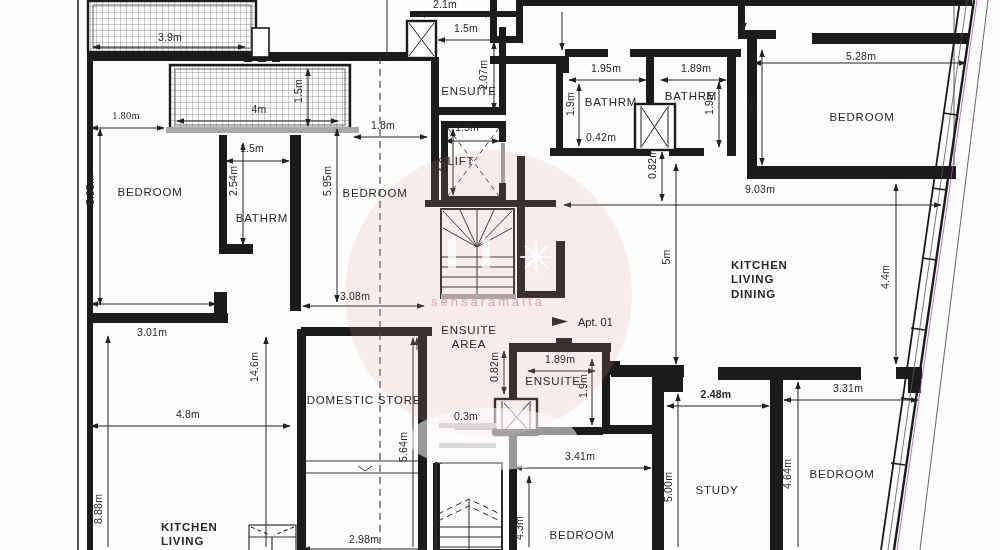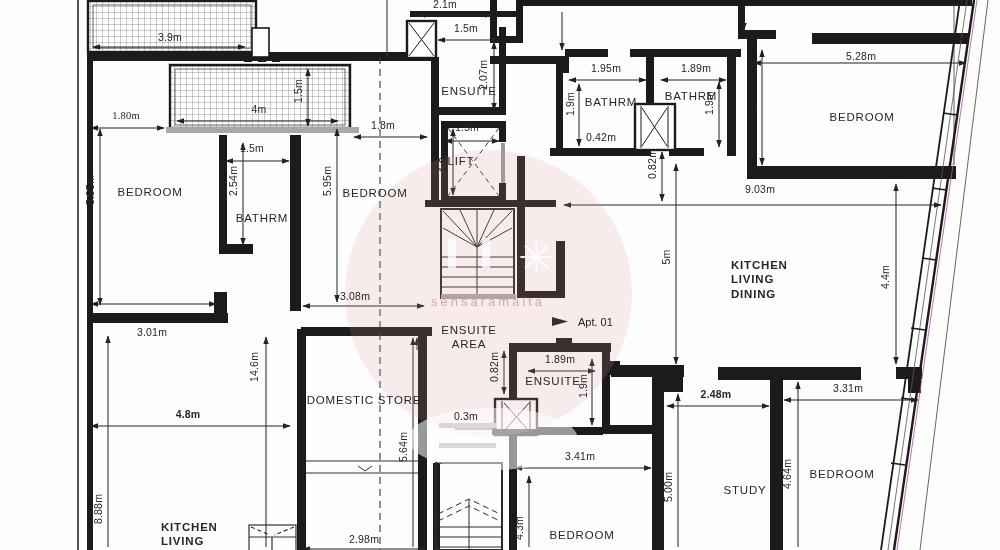--- a/index.html
+++ b/index.html
@@ -259,21 +259,21 @@
       <div class="lbl room left" style="left: 731px; top: 280px;">KITCHEN
 LIVING
 DINING</div>
       <div class="lbl room" style="left: 469px; top: 337px;">ENSUITE
 AREA</div>
       <div class="lbl room" style="left: 553px; top: 381px;">ENSUITE</div>
       <div class="lbl room" style="left: 364px; top: 400px;">DOMESTIC STORE</div>
       <div class="lbl room left" style="left: 161px; top: 534px;">KITCHEN
 LIVING</div>
       <div class="lbl room" style="left: 582px; top: 535px;">BEDROOM</div>
-      <div class="lbl room" style="left: 717px; top: 490px; margin-left: 28px;">STUDY</div>
+      <div class="lbl room" style="left: 717px; top: 490px;">STUDY</div>
       <div class="lbl room" style="left: 842px; top: 474px;">BEDROOM</div>
       <div class="lbl dim" style="left: 170px; top: 38px;">3.9m</div>
       <div class="lbl dim" style="left: 445px; top: 5px;">2.1m</div>
       <div class="lbl dim" style="left: 466px; top: 29px;">1.5m</div>
       <div class="lbl dim vert" style="left: 484px; top: 75px;">2.07m</div>
       <div class="lbl dim" style="left: 606px; top: 69px;">1.95m</div>
       <div class="lbl dim vert" style="left: 571px; top: 104px;">1.9m</div>
       <div class="lbl dim" style="left: 601px; top: 138px;">0.42m</div>
       <div class="lbl dim" style="left: 696px; top: 69px;">1.89m</div>
       <div class="lbl dim vert" style="left: 710px; top: 103px;">1.9m</div>
@@ -294,21 +294,21 @@
       <div class="lbl dim" style="left: 152px; top: 293px; margin-top: 40px;">3.01m</div>
       <div class="lbl dim" style="left: 355px; top: 297px; text-align: center;">3.08m</div>
       <div class="lbl dim" style="left: 560px; top: 360px;">1.89m</div>
       <div class="lbl dim vert" style="left: 584px; top: 386px;">1.9m</div>
       <div class="lbl dim vert" style="left: 495px; top: 367px;">0.82m</div>
       <div class="lbl dim" style="left: 466px; top: 417px;">0.3m</div>
       <div class="lbl dim" style="left: 580px; top: 457px;">3.41m</div>
       <div class="lbl dim vert" style="left: 667px; top: 257px;">5m</div>
       <div class="lbl dim vert" style="left: 886px; top: 277px;">4.4m</div>
       <div class="lbl dim vert" style="left: 255px; top: 367px;">14.6m</div>
-      <div class="lbl dim" style="left: 188px; top: 415px; font-weight: bold;">4.8m</div>
+      <div class="lbl dim" style="left: 188px; top: 415px;">4.8m</div>
       <div class="lbl dim vert" style="left: 99px; top: 509px;">8.88m</div>
       <div class="lbl dim vert" style="left: 404px; top: 447px;">5.64m</div>
       <div class="lbl dim" style="left: 364px; top: 540px;">2.98m</div>
       <div class="lbl dim vert" style="left: 520px; top: 528px;">4.3m</div>
       <div class="lbl dim" style="left: 716px; top: 395px; font-weight: bold;">2.48m</div>
       <div class="lbl dim vert" style="left: 669px; top: 487px;">5.00m</div>
       <div class="lbl dim" style="left: 848px; top: 389px;">3.31m</div>
       <div class="lbl dim vert" style="left: 788px; top: 474px;">4.64m</div>
     </div>
 

